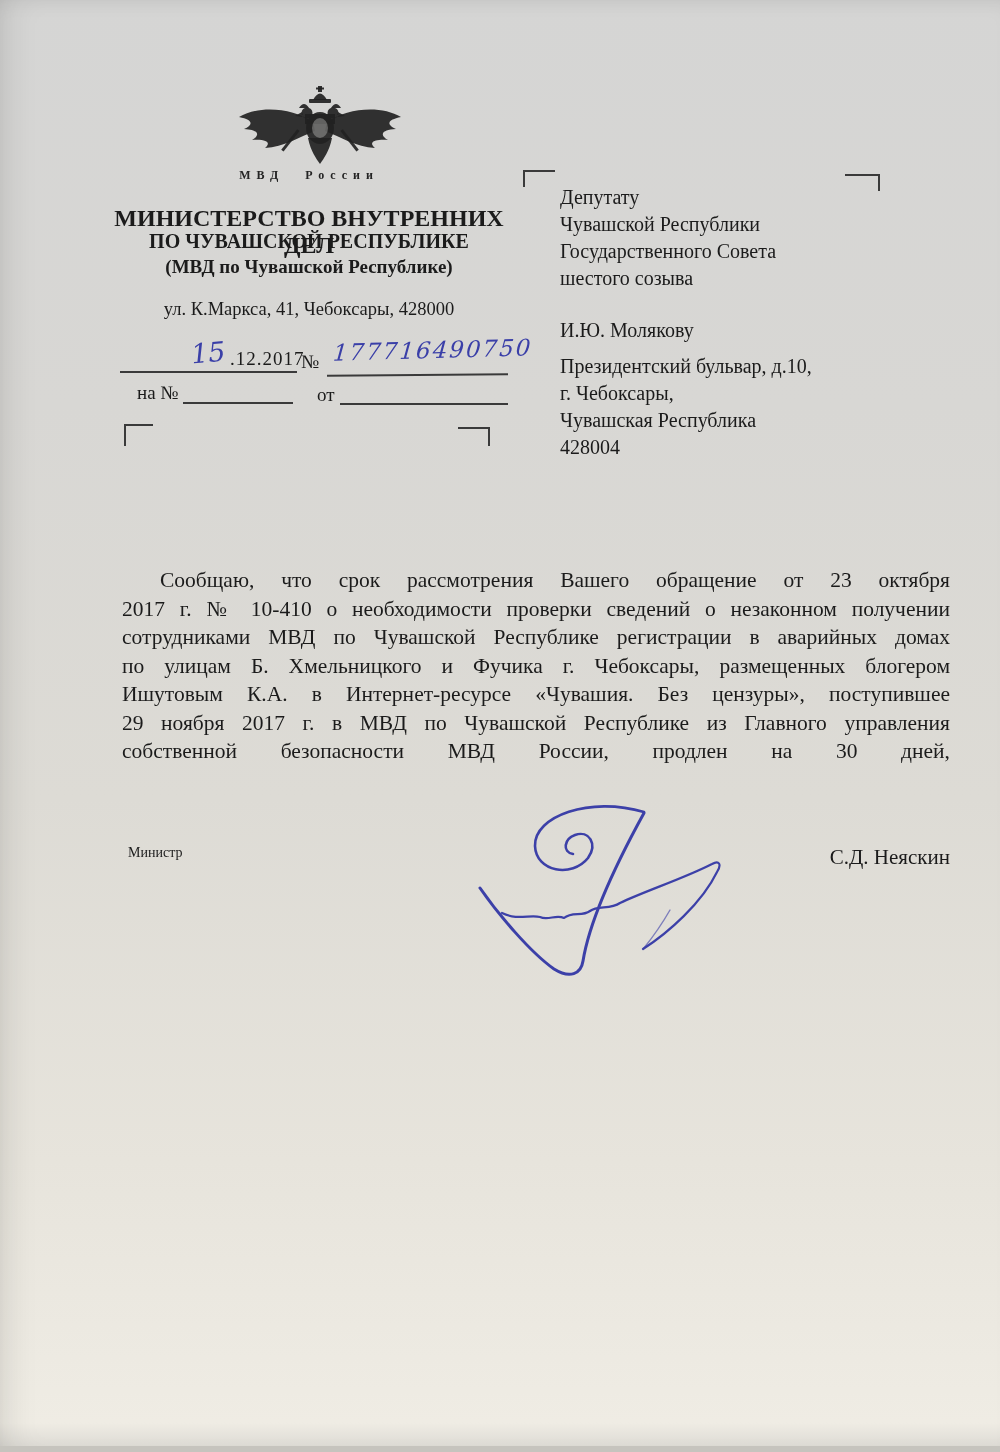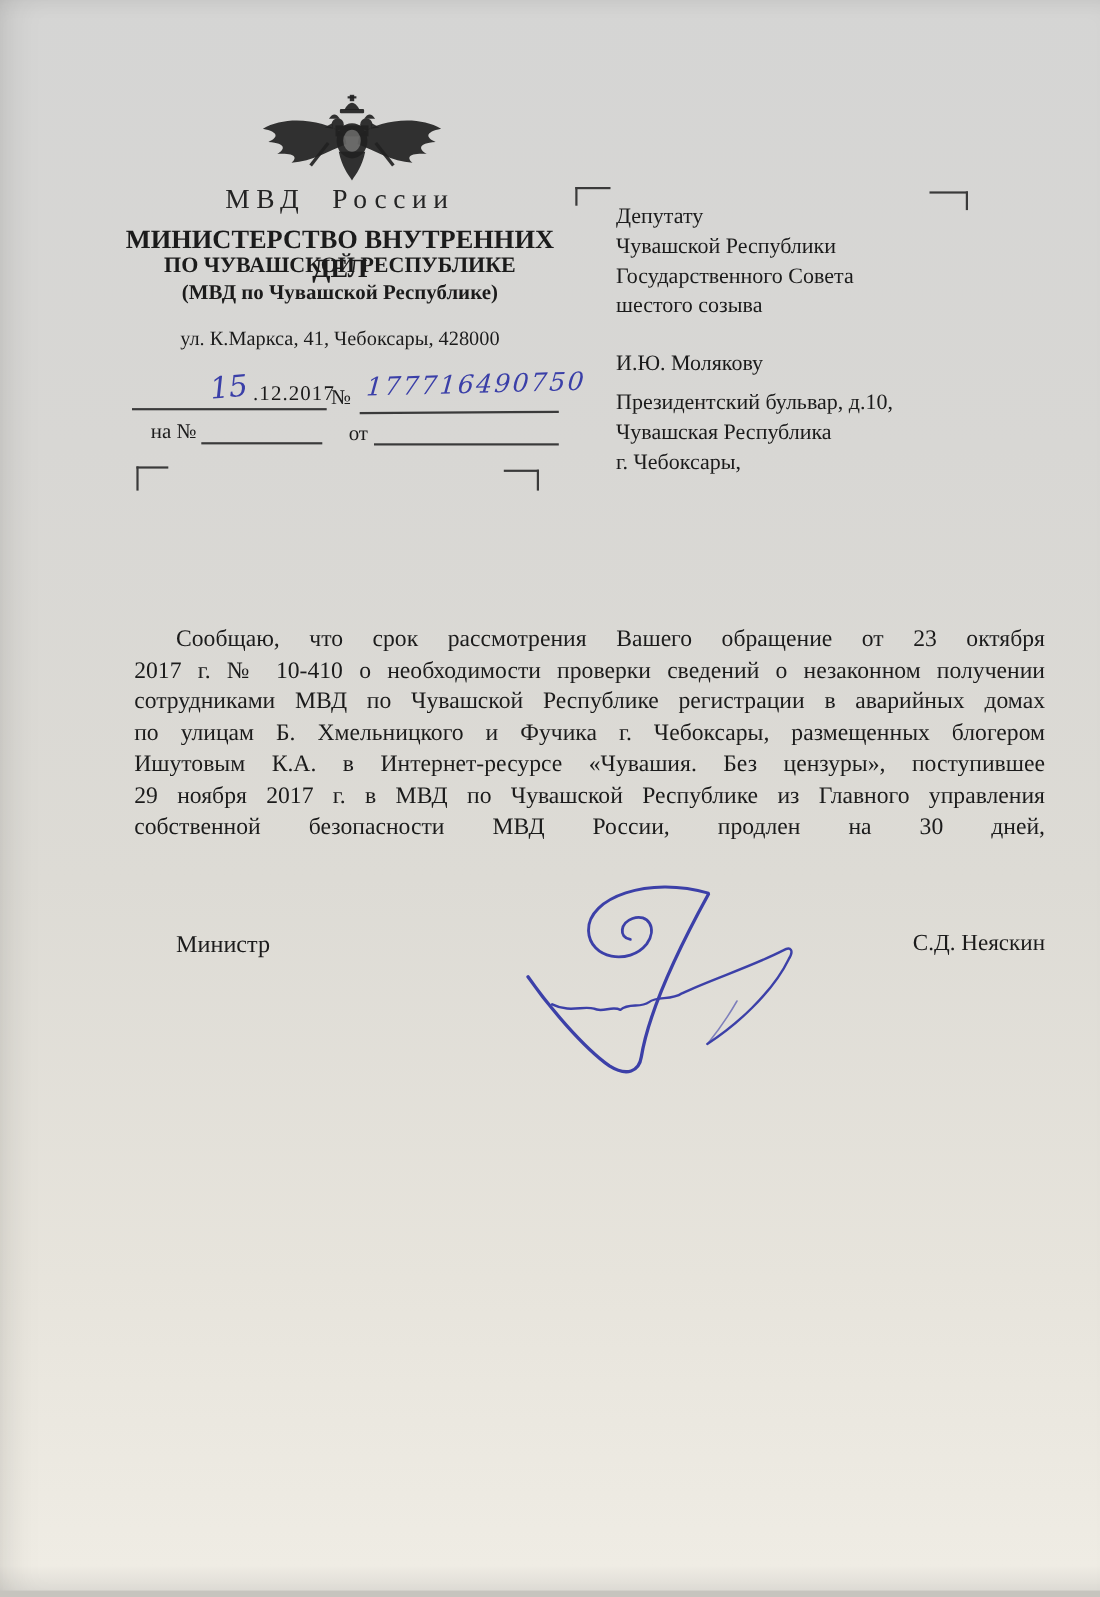--- a/index.html
+++ b/index.html
@@ -8,21 +8,21 @@
     width:1000px;height:1452px;
     background:linear-gradient(180deg,#d5d5d4 0%,#d8d7d4 28%,#dddbd5 55%,#e7e4dc 80%,#efece4 98%,#d9d7d1 100%);
     box-shadow:inset 22px 0 40px -26px rgba(0,0,0,.18), inset 0 14px 24px -18px rgba(0,0,0,.10);
     overflow:hidden;
     font-family:"Liberation Serif","DejaVu Serif",serif;
     color:#1b1b1b;
   }
   .abs{position:absolute;}
   .emblem{left:237px;top:86px;width:166px;height:80px;}
   .emblem-caption{left:100px;top:168px;width:418px;text-align:center;
-    font-weight:normal;font-size:25px;letter-spacing:6px;word-spacing:12px;color:#242424;}
+    font-weight:bold;font-size:12px;letter-spacing:6px;word-spacing:12px;color:#242424;}
   .org1{left:100px;top:205px;width:418px;text-align:center;font-weight:bold;font-size:24px;}
   .org2{left:100px;top:230px;width:418px;text-align:center;font-weight:bold;font-size:20px;}
   .org3{left:100px;top:256px;width:418px;text-align:center;font-weight:bold;font-size:19px;}
   .addr{left:100px;top:299px;width:418px;text-align:center;font-size:18.5px;}
   
   .hand{font-style:italic;color:#3a3fa8;font-family:"DejaVu Serif",serif;}
   .hw-day{left:191px;top:337px;font-size:27px;transform:rotate(-5deg);}
   .date-printed{left:230px;top:348px;font-size:19px;letter-spacing:1px;}
   .num-sign{left:301px;top:351px;font-size:19px;}
   .hw-number{left:333px;top:337px;font-size:23px;letter-spacing:2px;transform:rotate(-1.5deg) skewX(-6deg);}
@@ -44,21 +44,21 @@
   
   .recipient{left:560px;top:184px;width:360px;font-size:20px;line-height:27px;}
   .recipient-name{margin-top:25px;}
   .recipient-addr{margin-top:9px;}
   
   .body-block{left:122px;top:566px;width:828px;font-size:21.5px;line-height:28.5px;}
   .body-line{text-align:justify;text-align-last:justify;white-space:normal;}
   .body-line.first{padding-left:38px;}
   .body-line.last{text-align-last:left;}
   
-  .signer-title{left:128px;top:845px;font-size:22px;margin-left:32px;}
+  .signer-title{left:128px;top:845px;font-size:14px;}
   .signer-name{left:700px;top:845px;width:250px;text-align:right;font-size:21px;}
   .autograph{left:440px;top:790px;width:320px;height:220px;}
   .bottom-edge{left:0;top:1446px;width:1000px;height:6px;background:#c6c4be;}
 </style>
 </head>
 <body>
 
 <div class="page">
 
   <div class="abs emblem">
@@ -116,22 +116,23 @@
   <div class="abs cm cm-tl cm3"></div>
   <div class="abs cm cm-tr cm4"></div>
 
   <div class="abs recipient">
     <div>Депутату</div>
     <div>Чувашской Республики</div>
     <div>Государственного Совета</div>
     <div>шестого созыва</div>
     <div class="recipient-name">И.Ю. Молякову</div>
     <div class="recipient-addr">Президентский бульвар, д.10,</div>
+    <div>г. Чебоксары,</div>
     <div>Чувашская Республика</div>
-    <div>г. Чебоксары,</div>
+    <div>428004</div>
   </div>
 
   <div class="abs body-block">
     <div class="body-line first">Сообщаю, что срок рассмотрения Вашего обращение от 23 октября</div>
     <div class="body-line">2017 г. № 10-410 о необходимости проверки сведений о незаконном получении</div>
     <div class="body-line">сотрудниками МВД по Чувашской Республике регистрации в аварийных домах</div>
     <div class="body-line">по улицам Б. Хмельницкого и Фучика г. Чебоксары, размещенных блогером</div>
     <div class="body-line">Ишутовым К.А. в Интернет-ресурсе «Чувашия. Без цензуры», поступившее</div>
     <div class="body-line">29 ноября 2017 г. в МВД по Чувашской Республике из Главного управления</div>
     <div class="body-line">собственной безопасности МВД России, продлен на 30 дней,</div>

